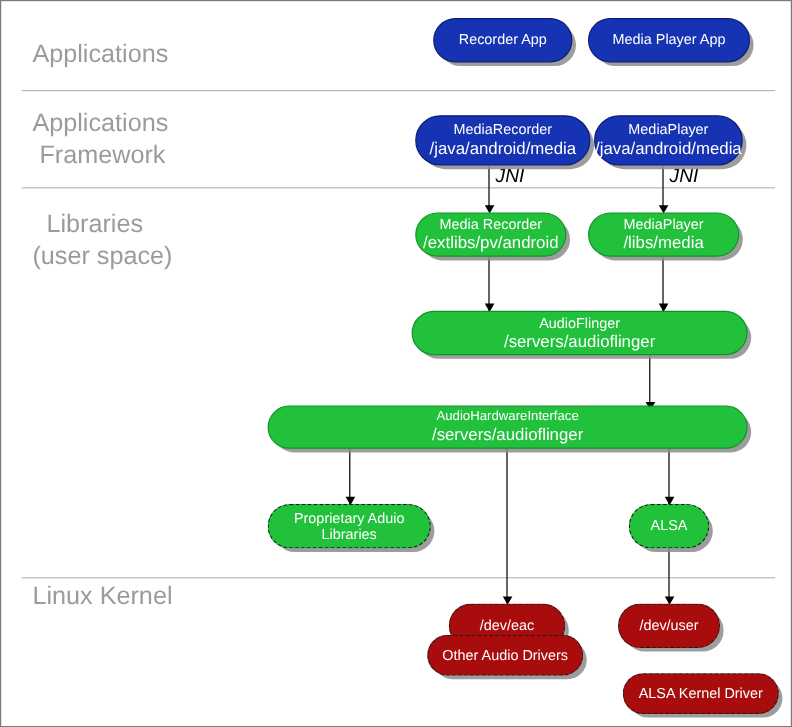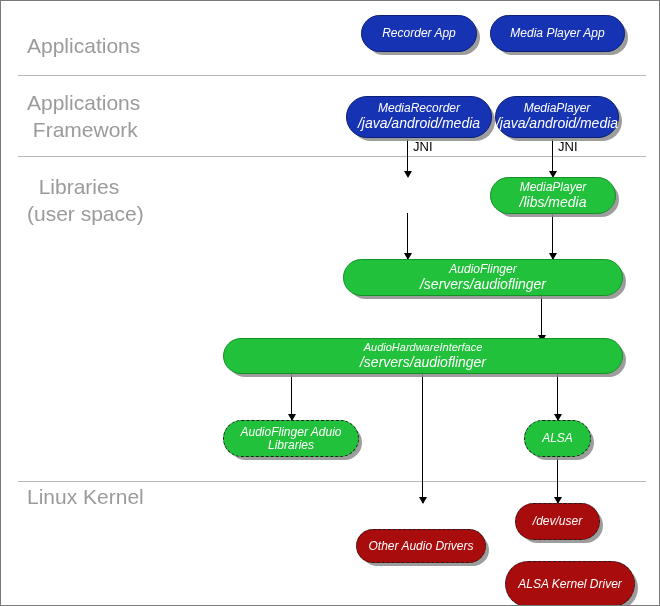--- a/index.html
+++ b/index.html
@@ -42,21 +42,20 @@
     box-sizing: border-box;
     border-radius: 999px;
     color: #ffffff;
     display: flex;
     flex-direction: column;
     align-items: center;
     justify-content: center;
     text-align: center;
     box-shadow: 4px 4px 0 -1px rgba(140,140,140,0.85);
     line-height: 1.08;
-    font-style: italic;
   }
   .node .title {
     font-size: 12px;
     white-space: nowrap;
   }
   .node .title.big {
     font-size: 11px;
   }
   .node .sub {
     font-size: 14px;
@@ -88,23 +87,24 @@
   .arrowhead {
     position: absolute;
     width: 0;
     height: 0;
     border-left: 4px solid transparent;
     border-right: 4px solid transparent;
     border-top: 7px solid #000000;
   }
   .edge-label {
     position: absolute;
-    font-size: 13px;
+    font-size: 16px;
     color: #000000;
     white-space: nowrap;
+    font-style: italic;
   }
 </style>
 </head>
 <body>
 
 <div id="canvas">
 
   <div class="divider" style="top:74px;"></div>
   <div class="divider" style="top:155px;"></div>
   <div class="divider" style="top:480px;"></div>
@@ -159,51 +159,58 @@
   <div class="node blue" style="left:345px; top:95px; width:146px; height:42px;">
     <div class="title">MediaRecorder</div>
     <div class="sub">/java/android/media</div>
   </div>
 
   <div class="node blue" style="left:494px; top:95px; width:124px; height:42px;">
     <div class="title">MediaPlayer</div>
     <div class="sub">/java/android/media</div>
   </div>
 
+  <div class="node green" style="left:345px; top:176px; width:126px; height:37px;">
+    <div class="title">Media Recorder</div>
+    <div class="sub">/extlibs/pv/android</div>
+  </div>
 
   <div class="node green" style="left:489px; top:176px; width:126px; height:37px;">
     <div class="title">MediaPlayer</div>
     <div class="sub">/libs/media</div>
   </div>
 
   <div class="node green" style="left:342px; top:258px; width:280px; height:37px;">
     <div class="title">AudioFlinger</div>
     <div class="sub">/servers/audioflinger</div>
   </div>
 
   <div class="node green" style="left:222px; top:337px; width:400px; height:36px;">
     <div class="title big">AudioHardwareInterface</div>
     <div class="sub">/servers/audioflinger</div>
   </div>
 
   <div class="node green-dashed" style="left:222px; top:419px; width:136px; height:37px;">
-    <div class="title">AudioFlinger Aduio</div>
+    <div class="title">Proprietary Aduio</div>
     <div class="title">Libraries</div>
   </div>
 
   <div class="node green-dashed" style="left:523px; top:419px; width:67px; height:37px;">
     <div class="title">ALSA</div>
   </div>
 
+  <div class="node red-dashed" style="left:373px; top:502px; width:97px; height:37px;">
+    <div class="title">/dev/eac</div>
+  </div>
 
   <div class="node red-dashed" style="left:514px; top:502px; width:85px; height:37px;">
     <div class="title">/dev/user</div>
   </div>
 
   <div class="node red-dashed" style="left:355px; top:528px; width:130px; height:34px;">
     <div class="title">Other Audio Drivers</div>
   </div>
 
-  <div class="node red-dashed" style="left:504px; top:560px; width:130px; height:46px;">
+  <div class="node red-dashed" style="left:518px; top:560px; width:130px; height:34px;">
     <div class="title">ALSA Kernel Driver</div>
   </div>
 
 </div>
 
 </body></html>

